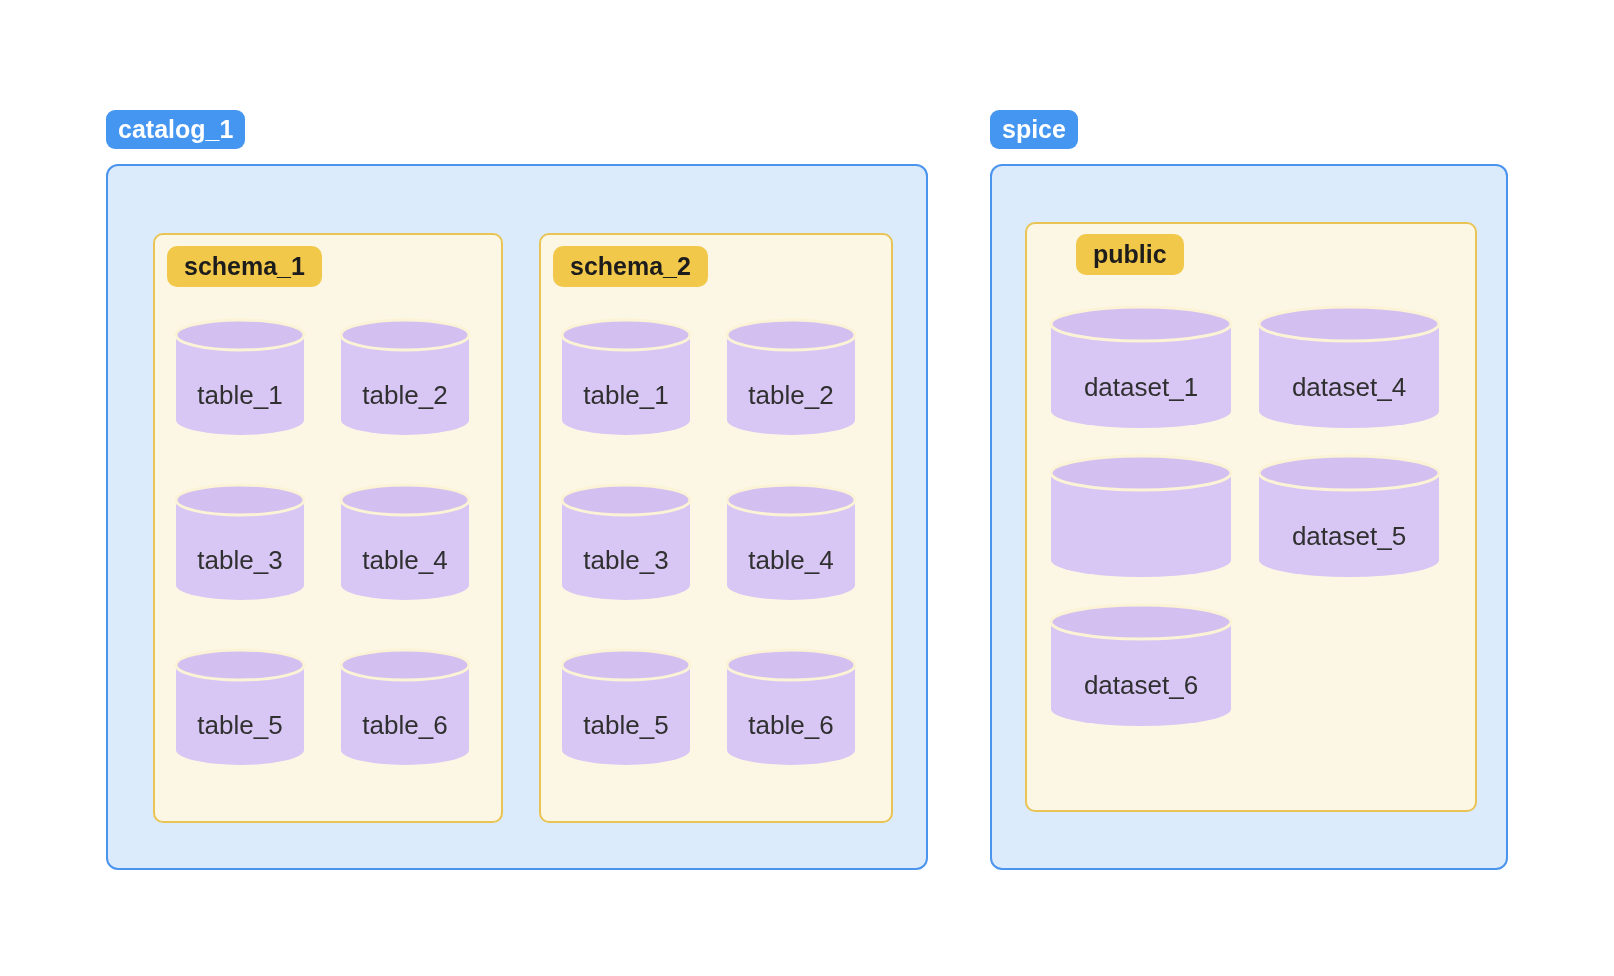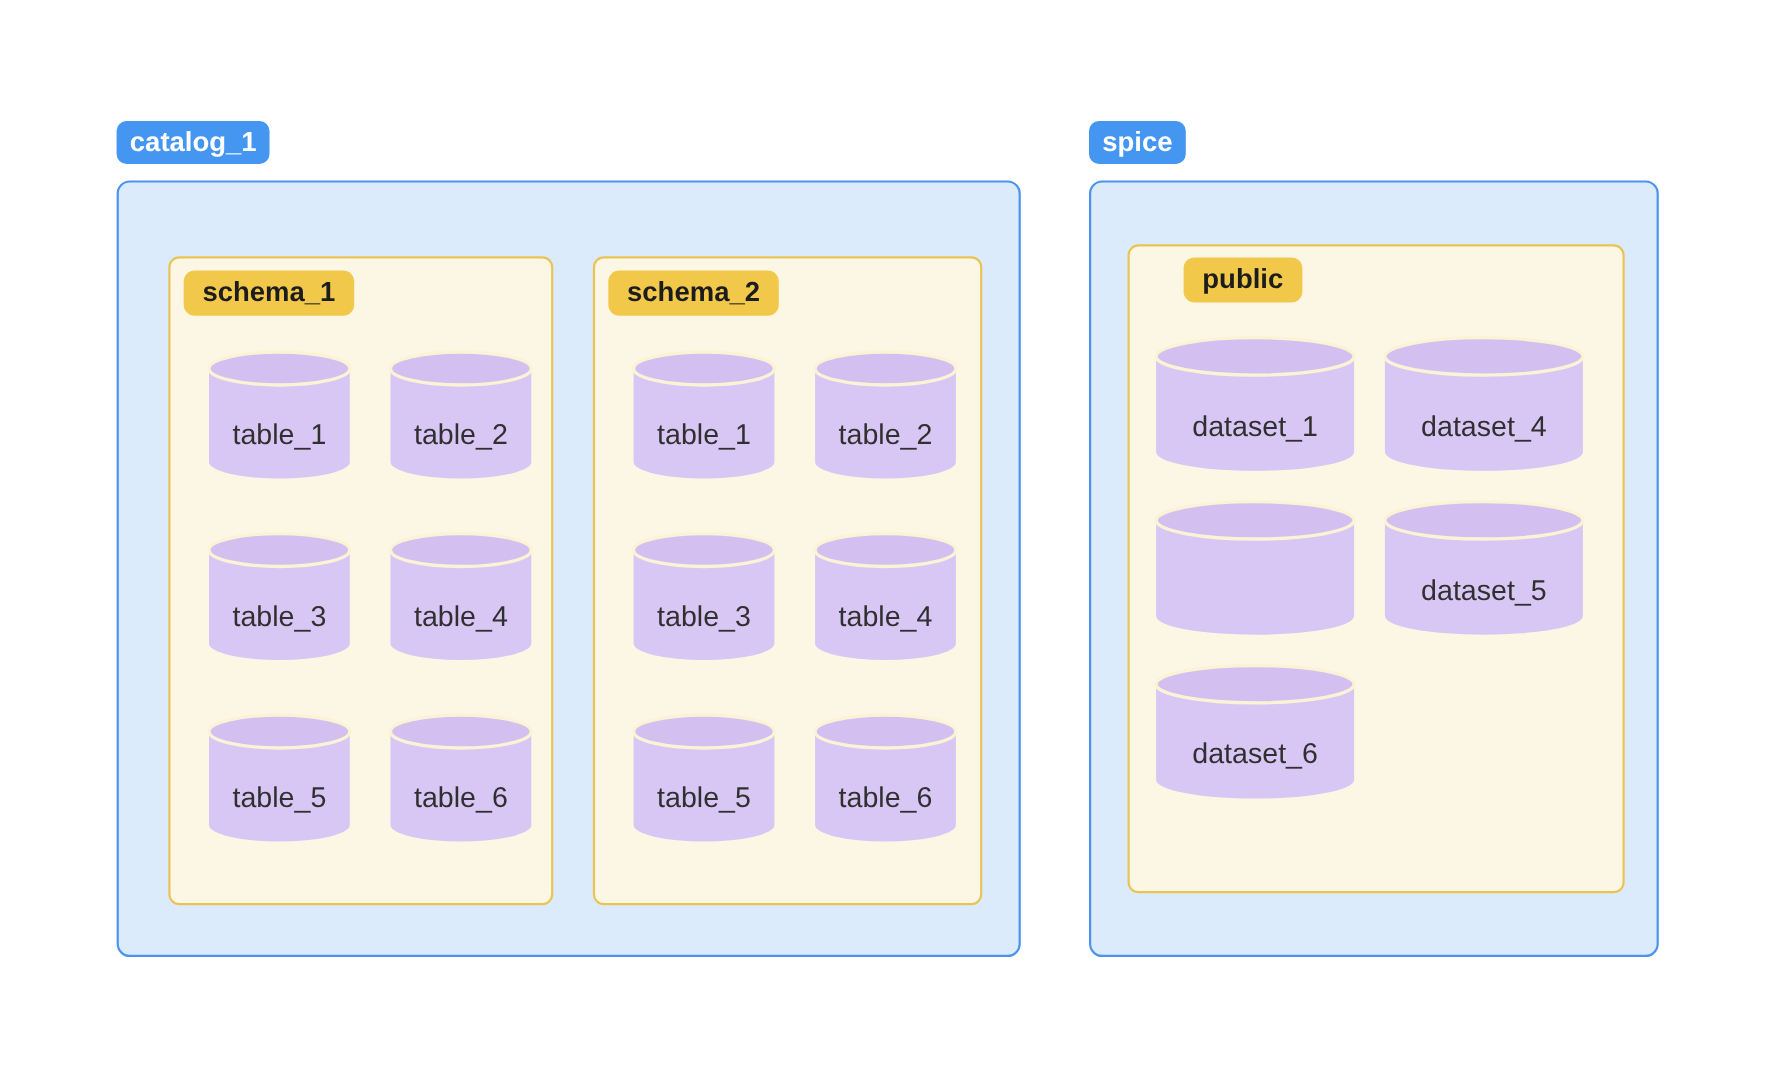--- a/index.html
+++ b/index.html
@@ -66,21 +66,21 @@
   .schema-1   { left: 45px;  width: 350px; }
   .schema-2   { left: 431px; width: 354px; }
   .public-box { left: 33px;  top: 56px; width: 452px; height: 590px; }
 
   
   .cyl-grid {
     position: absolute;
     display: grid;
   }
   .table-grid {
-    left: 32px; top: 83px;
+    left: 18px; top: 83px;
     grid-template-columns: 134px 134px;
     column-gap: 31px;
     row-gap: 46px;
   }
   .dataset-grid {
     left: 21px; top: 81px;
     grid-template-columns: 186px 186px;
     column-gap: 38px;
     row-gap: 48px;
     gap: 22px;

